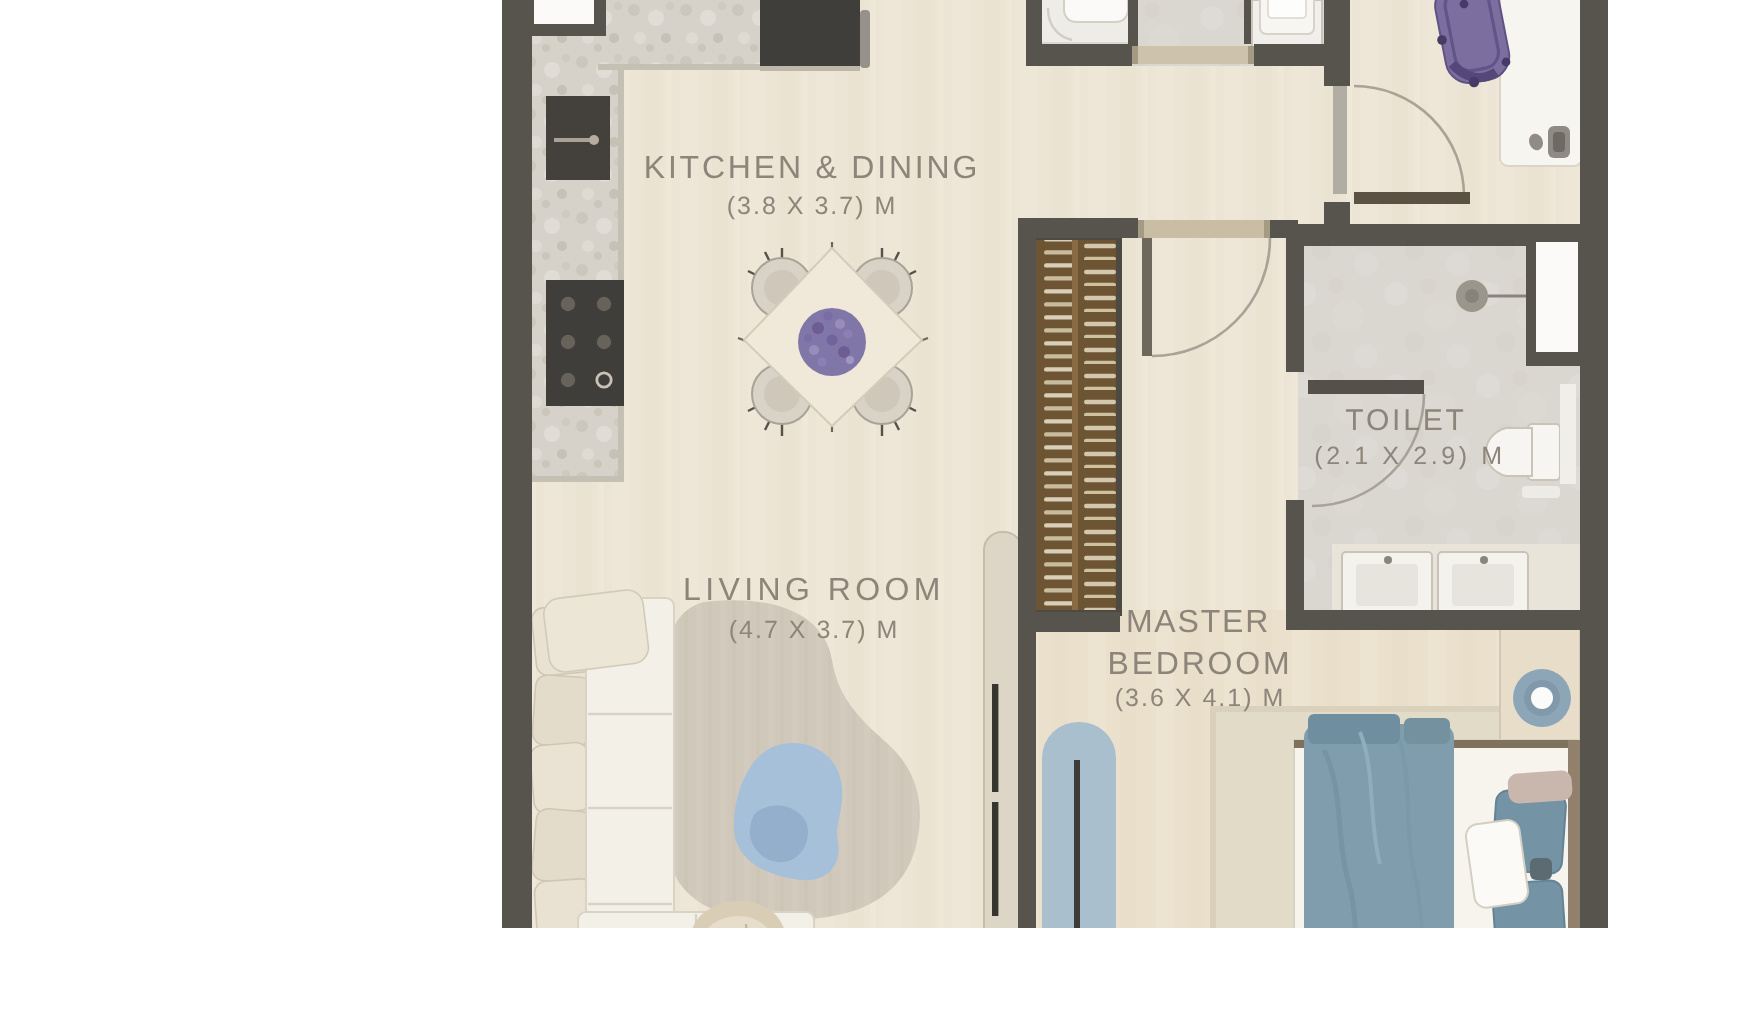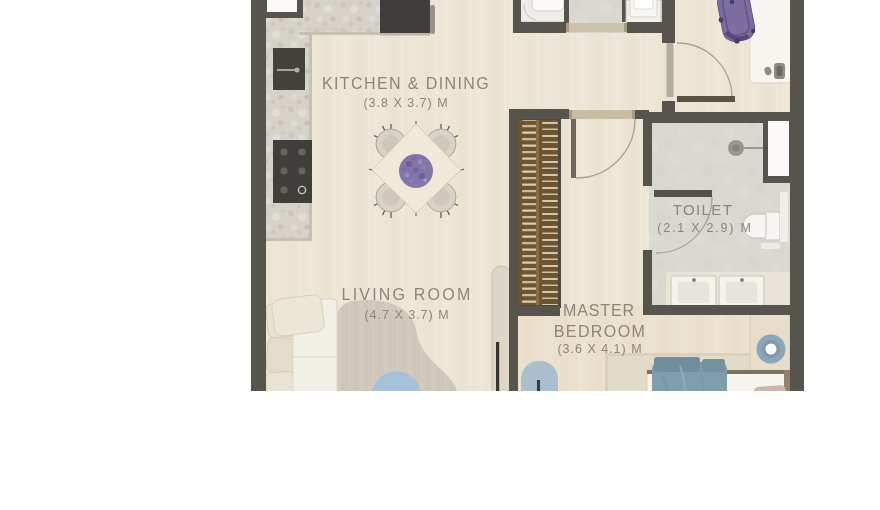--- a/index.html
+++ b/index.html
@@ -1,16 +1,16 @@
 <!DOCTYPE html>
 <html><head>
 <meta charset="utf-8">
 <style>
   html,body{margin:0;padding:0;background:#ffffff;}
-  #stage{position:relative;width:880px;height:391px;overflow:hidden;background:#be185d;
+  #stage{position:relative;width:880px;height:464px;overflow:hidden;background:#be185d;
          font-family:"Liberation Sans",sans-serif;}
 </style>
 </head>
 <body>
 <div id="stage">
 <svg width="880" height="510" viewBox="0 0 880 510">
 <defs>
   <pattern id="wood" width="34" height="80" patternUnits="userSpaceOnUse">
     <rect width="34" height="80" fill="#ece5d5"></rect>
     <rect x="0" width="9" height="80" fill="#eee7d8"></rect>

